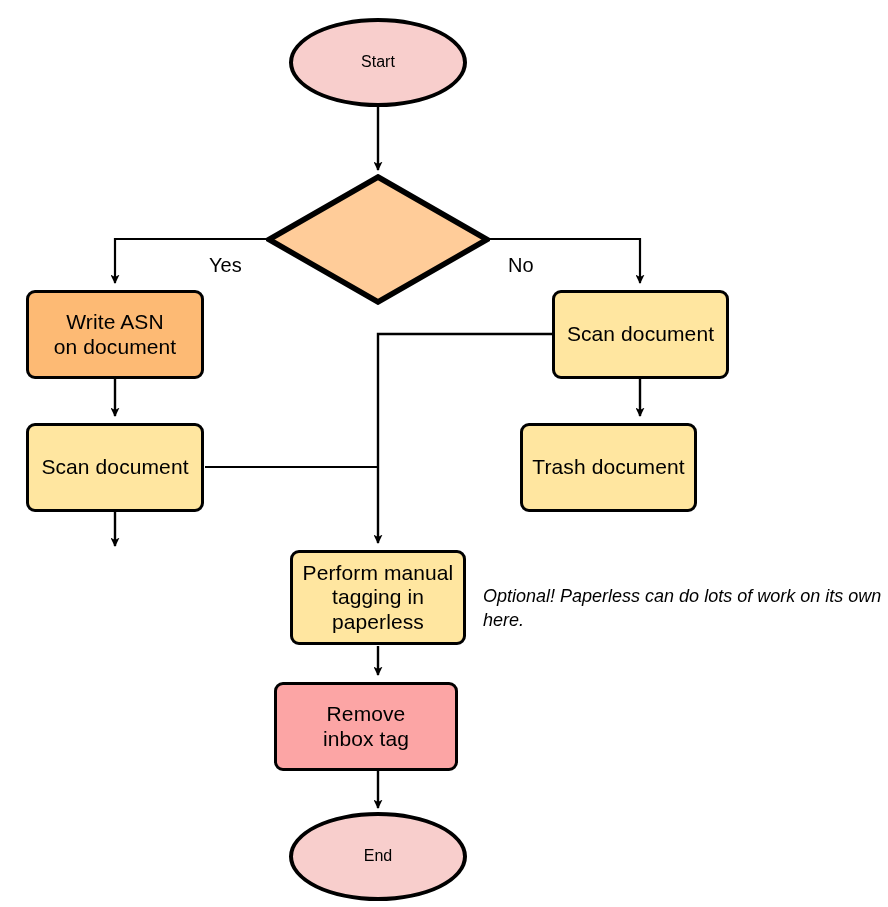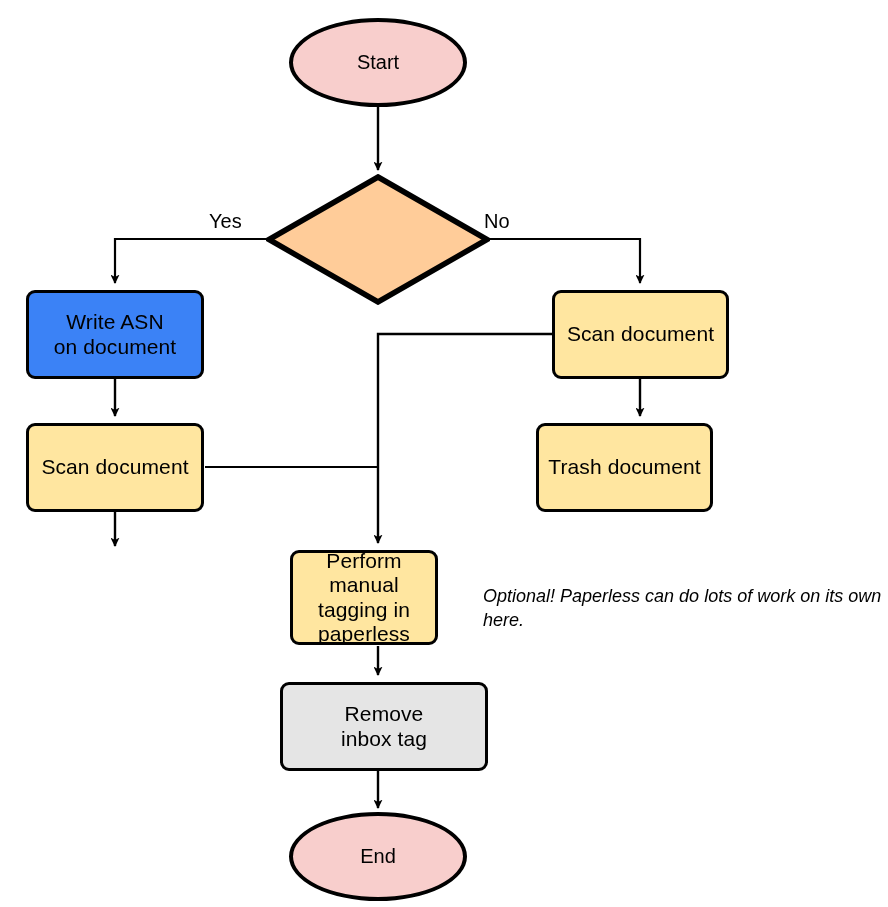--- a/index.html
+++ b/index.html
@@ -41,21 +41,21 @@
   }
   .node.process {
     border: 3px solid #000000;
     border-radius: 9px;
     font-size: 21px;
     letter-spacing: 0.1px;
   }
   .node.terminator {
     border: 4px solid #000000;
     border-radius: 50%;
-    font-size: 20px;
+    font-size: 16px;
   }
   .node.decision {
     font-size: 21px;
     background: transparent;
     border: none;
   }
   .decision-shape {
     position: absolute;
     left: 0;
     top: 0;
@@ -63,20 +63,21 @@
     height: 100%;
     z-index: -1;
   }
   .edge-label {
     position: absolute;
     font-size: 20px;
     color: #000000;
     z-index: 3;
     background: transparent;
     white-space: nowrap;
+    margin-top: 44px;
   }
   .annotation {
     position: absolute;
     font-size: 18px;
     font-style: italic;
     color: #000000;
     line-height: 1.32;
     z-index: 3;
     width: 405px;
   }
@@ -119,47 +120,47 @@
   </div>
 
   <div class="node decision" style="left:266px; top:174px; width:224px; height:131px;">
     <svg class="decision-shape" viewBox="0 0 224 131" preserveAspectRatio="none">
       <polygon points="112,3 221,65.5 112,128 3,65.5" fill="#ffcc99" stroke="#000000" stroke-width="5.5" stroke-linejoin="miter"></polygon>
     </svg>
   </div>
 
   <div class="edge-label" style="left:209px; top:210px;">Yes</div>
 
-  <div class="edge-label" style="left:484px; top:210px;">No</div>
+  <div class="edge-label" style="left:508px; top:210px;">No</div>
 
-  <div class="node process" style="left:26px; top:290px; width:178px; height:89px; background:#3b82f6;">
+  <div class="node process" style="left:26px; top:290px; width:178px; height:89px; background:#fdba74;">
     <span>Write ASN
 on document</span>
   </div>
 
   <div class="node process" style="left:26px; top:423px; width:178px; height:89px; background:#ffe6a0;">
     <span>Scan document</span>
   </div>
 
 
   <div class="node process" style="left:552px; top:290px; width:177px; height:89px; background:#ffe6a0;">
     <span>Scan document</span>
   </div>
 
-  <div class="node process" style="left:536px; top:423px; width:177px; height:89px; background:#ffe6a0;">
+  <div class="node process" style="left:520px; top:423px; width:177px; height:89px; background:#ffe6a0;">
     <span>Trash document</span>
   </div>
 
-  <div class="node process" style="left:290px; top:550px; width:148px; height:95px; background:#ffe6a0;">
+  <div class="node process" style="left:290px; top:550px; width:176px; height:95px; background:#ffe6a0;">
     <span>Perform manual
 tagging in
 paperless</span>
   </div>
 
-  <div class="node process" style="left:280px; top:682px; width:208px; height:89px; background:#e5e5e5;">
+  <div class="node process" style="left:274px; top:682px; width:184px; height:89px; background:#fca5a5;">
     <span>Remove
 inbox tag</span>
   </div>
 
   <div class="node terminator" style="left:289px; top:812px; width:178px; height:89px; background:#f8cecc;">
     <span>End</span>
   </div>
 
   <div class="annotation" style="left:483px; top:585px;">Optional! Paperless can do lots of work on its own here.</div>
 

